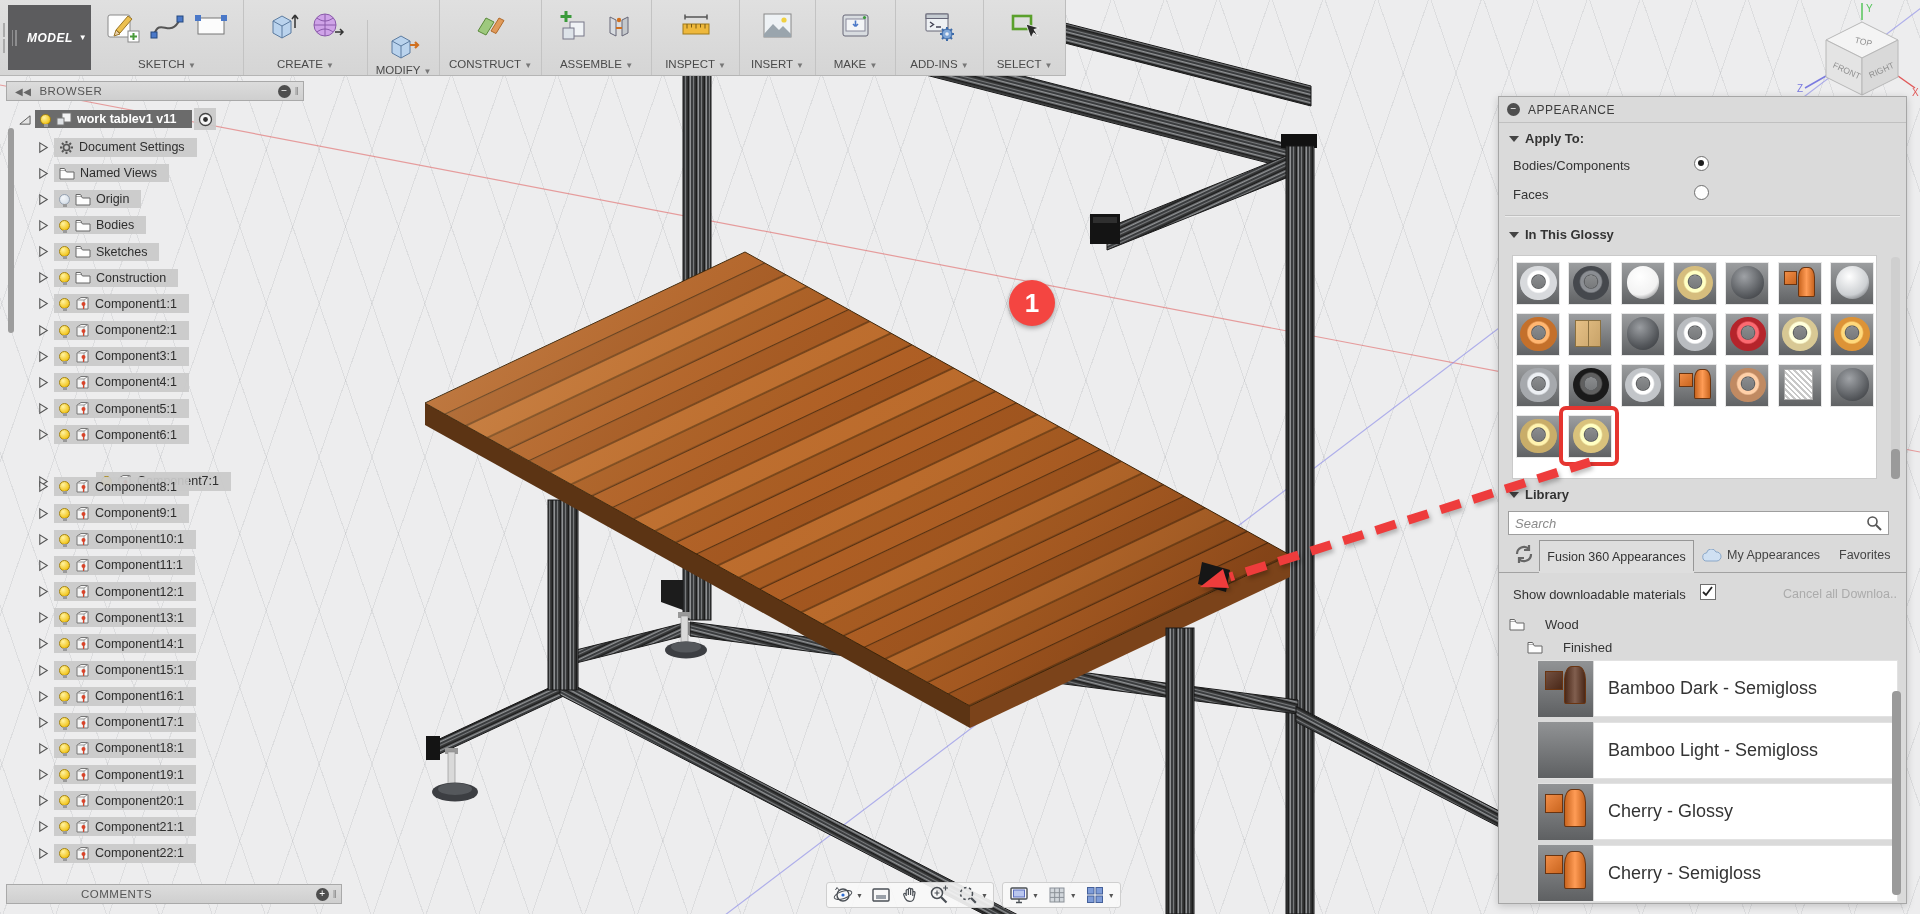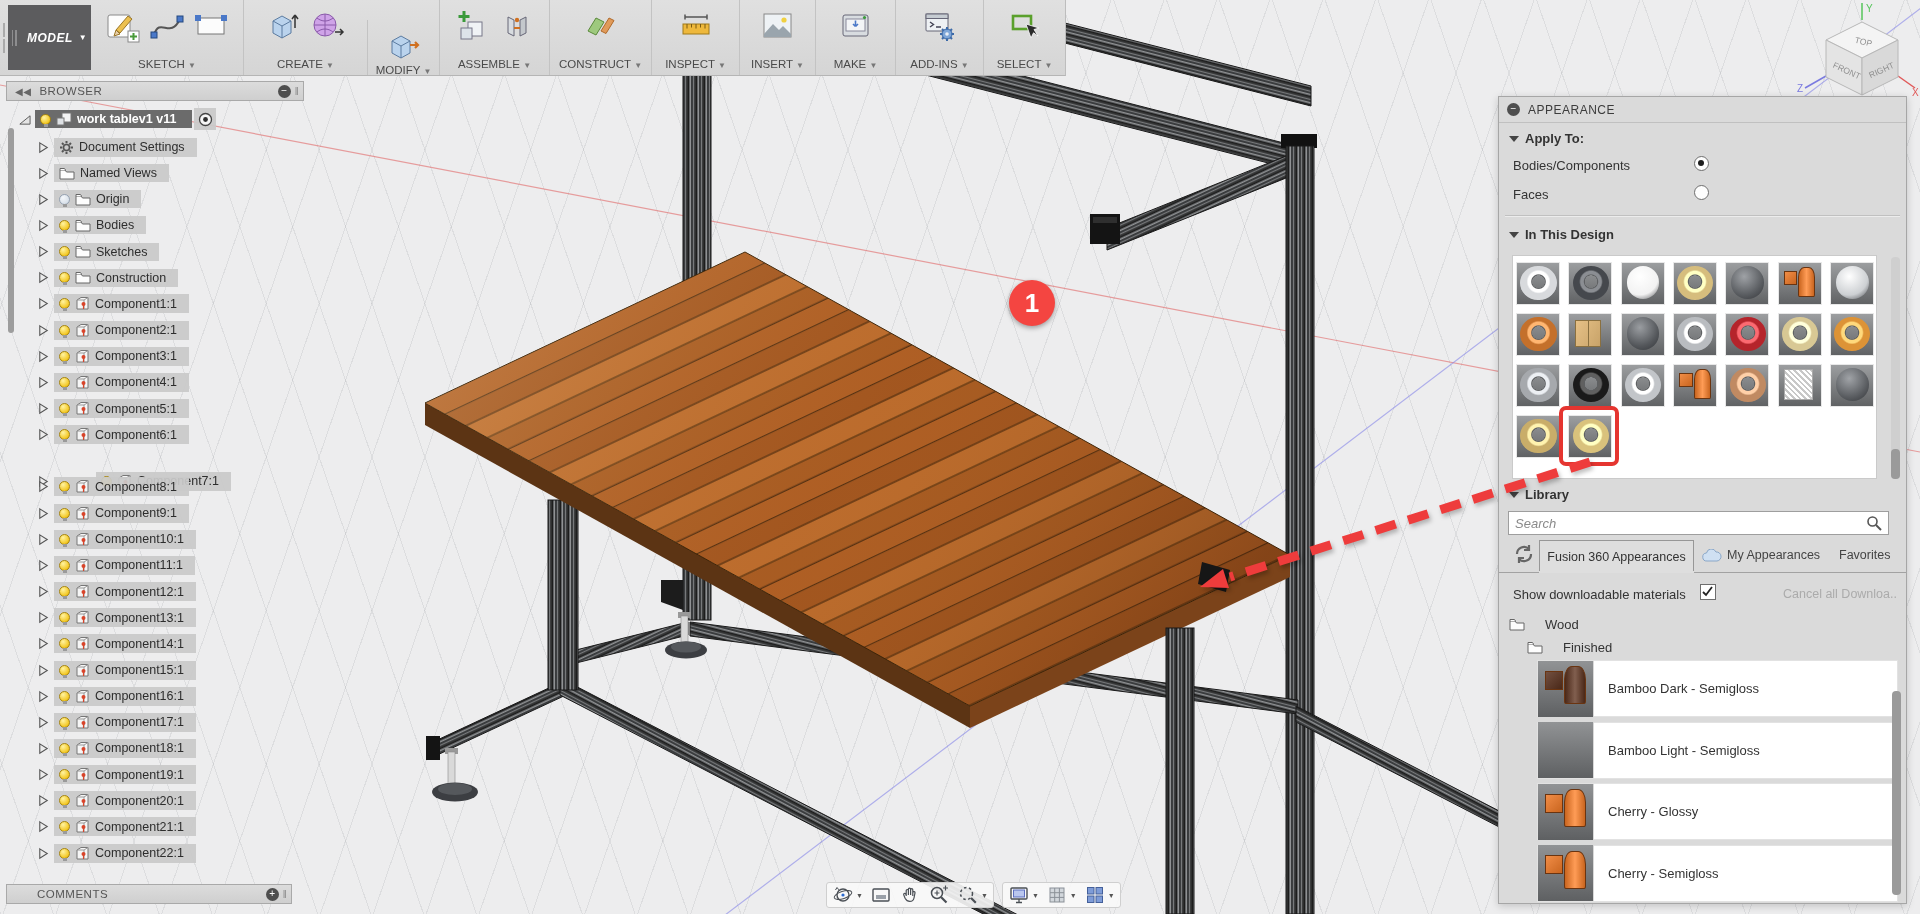--- a/index.html
+++ b/index.html
@@ -34,21 +34,21 @@
 
   
   .bar { position:absolute; height:20px; background:linear-gradient(#dcdcdc,#cfcfcf);
     border:1px solid #a9a9a9; display:flex; align-items:center; font-size:11.5px;
     color:#555; letter-spacing:.5px; }
   .bar .bar-title { flex:1; }
   .bar .bar-btn { width:13px; height:13px; border-radius:50%; background:#4e4e4e; color:#fff;
     font-size:10px; line-height:12px; text-align:center; margin-right:4px; }
   .bar .bar-handle { color:#8a8a8a; font-size:10px; margin-right:3px; letter-spacing:1px;}
   #browser-bar { left:6px; top:81px; width:298px; }
-  #comments-bar { left:6px; top:884px; width:286px; }
+  #comments-bar { left:6px; top:884px; width:336px;padding-left:44px; }
   #browser-scroll { position:absolute; left:8px; top:128px; width:6px; height:205px;
     background:#9d9d9d; border-radius:3px; }
   .tree-row { position:absolute; height:22px; display:flex; align-items:center; }
   .disc { width:13px; height:13px; margin-right:4px; flex:none; }
   .chip { display:flex; align-items:center; gap:5px; background:rgba(201,201,201,.93);
     padding:2px 12px 2px 5px; font-size:12.5px; color:#2d2d2d; white-space:nowrap; }
   .chip.root { background:#6b6b6b; color:#fff; font-weight:bold; padding-right:16px; }
   .activate-box { width:22px; height:22px; margin-left:2px; background:rgba(201,201,201,.93);
     display:flex; align-items:center; justify-content:center; }
   .bulb { width:11px; height:11px; border-radius:50%; flex:none; position:relative;
@@ -94,21 +94,21 @@
   #tab-active { position:absolute; background:#dedede; border:1px solid #979797; border-bottom:none;
     display:flex; align-items:center; justify-content:center; font-size:12.5px; color:#333; }
   .tab-plain { position:absolute; display:flex; align-items:center; gap:5px; font-size:12.5px; color:#444; }
   .checkbox { position:absolute; width:16px; height:16px; background:#fff; border:1.5px solid #6e6e6e; }
   .gray-link { position:absolute; color:#ababab; font-size:12.5px; }
   .folder-row { position:absolute; display:flex; align-items:center; gap:20px; font-size:13px; color:#333; }
   .mat-row { position:absolute; left:38px; width:361px; height:57px; background:#fff;
     border:1px solid #e2e2e2; display:flex; align-items:center; }
   .mat-thumb { width:56px; height:56px; flex:none; background:linear-gradient(#919395,#5e6062);
     position:relative; overflow:hidden; border-right:1px solid #d8d8d8; }
-  .mat-label { margin-left:14px; font-size:13px; color:#333; }
+  .mat-label { margin-left:14px; font-size:18px; color:#333; }
 
   
   #bottom-toolbar { position:absolute; left:826px; top:882px; display:flex; gap:8px; }
   .bt-group { background:rgba(248,248,248,.9); border:1px solid #cfcfcf; border-radius:3px;
     display:flex; align-items:center; padding:1px 5px; gap:7px; }
   .bt-item { display:flex; align-items:center; gap:2px; }
   .bt-item .caret { font-size:7px; color:#555; }
 
   
   #annot-circle { position:absolute; left:1009px; top:280px; width:46px; height:46px; border-radius:50%;
@@ -265,50 +265,50 @@
             <span>
               <svg width="36" height="36" viewBox="0 0 36 36">
                 <path d="M6 13 L15 8 L24 13 L24 25 L15 30 L6 25 Z" fill="#bad3ed" stroke="#5b7ba0"></path>
                 <path d="M6 13 L15 18 L24 13 M15 18 V30" stroke="#5b7ba0" fill="none"></path>
                 <path d="M24 17 h8 m-3-3 3 3 -3 3" stroke="#d07020" stroke-width="2.2" fill="none"></path>
               </svg>
             </span>
           </span>
     <span class="tb-label">MODIFY <span class="caret">▼</span></span>
         </div>
+        <div class="tb-group" style="width: 102px;">
+          <span class="tb-icons">
+            <span>
+              <svg width="36" height="36" viewBox="0 0 36 36">
+                <path d="M5 23 L13 10 L21 14 L13 27 Z" fill="#9ec97e" stroke="#5a8a3a"></path>
+                <path d="M18 23 L26 10 L31 12.5 L23 25.5 Z" fill="#e09a5a" stroke="#b06a2a"></path>
+              </svg>
+            </span>
+          </span>
+    <span class="tb-label">CONSTRUCT <span class="caret">▼</span></span>
+        </div>
         <div class="tb-group" style="width: 110px;">
           <span class="tb-icons">
             <span>
               <svg width="36" height="36" viewBox="0 0 36 36">
                 <rect x="13" y="14" width="14" height="14" fill="#f0f3f6" stroke="#778"></rect>
                 <rect x="6" y="20" width="11" height="11" fill="#dde3e9" stroke="#778"></rect>
                 <path d="M9 3 v11 M3.5 8.5 h11" stroke="#3a9a3a" stroke-width="3"></path>
               </svg>
             </span>
             <span>
               <svg width="36" height="36" viewBox="0 0 36 36">
                 <path d="M9 9 L15 12 L15 28 L9 25 Z" fill="#d8dce0" stroke="#667"></path>
                 <path d="M27 9 L21 12 L21 28 L27 25 Z" fill="#c4c8cc" stroke="#667"></path>
                 <circle cx="18" cy="12" r="2.2" fill="#d07020"></circle>
                 <path d="M15 20h6" stroke="#d07020" stroke-width="2"></path>
               </svg>
             </span>
           </span>
     <span class="tb-label">ASSEMBLE <span class="caret">▼</span></span>
-        </div>
-        <div class="tb-group" style="width: 102px;">
-          <span class="tb-icons">
-            <span>
-              <svg width="36" height="36" viewBox="0 0 36 36">
-                <path d="M5 23 L13 10 L21 14 L13 27 Z" fill="#9ec97e" stroke="#5a8a3a"></path>
-                <path d="M18 23 L26 10 L31 12.5 L23 25.5 Z" fill="#e09a5a" stroke="#b06a2a"></path>
-              </svg>
-            </span>
-          </span>
-    <span class="tb-label">CONSTRUCT <span class="caret">▼</span></span>
         </div>
         <div class="tb-group" style="width: 88px;">
           <span class="tb-icons">
             <span>
               <svg width="36" height="36" viewBox="0 0 36 36">
                 <path d="M7 9 h22" stroke="#555" stroke-width="1.5"></path>
                 <path d="M7 6.5v5 M29 6.5v5" stroke="#555" stroke-width="1.5"></path>
                 <rect x="5" y="16" width="26" height="10" fill="#eeb83c" stroke="#a07a1a"></rect>
                 <path d="M9 16v4.5 M13.5 16v3.5 M18 16v4.5 M22.5 16v3.5 M27 16v4.5" stroke="#7a5a10"></path>
               </svg>
@@ -897,21 +897,21 @@
     <span>Apply To:</span>
   </div>
   <span class="ap-row-label" style="top:61px;">Bodies/Components</span>
   <span class="radio sel" style="left:195px; top:59px;"></span>
   <span class="ap-row-label" style="top:90px;">Faces</span>
   <span class="radio" style="left:195px; top:88px;"></span>
   <div class="sep" style="top:118px;"></div>
 
   <div class="sec-head" style="left:10px; top:130px;">
     <span class="tri-down"></span>
-    <span>In This Design</span>
+    <span>In This Glossy</span>
   </div>
   <div id="swatch-area">
         <div class="swatch" style="left: 3px; top: 6px;">
           <span class="donut" style="left:3.44px;top:2.58px;width:36.12px;height:34.4px;border-radius:50%;background:radial-gradient(circle at 50% 46%, rgba(0,0,0,0) 0 24%, #5e6062 25% 26%, #ffffff 30% 40%, #d8dadd 46% 72%, #3a3c3e 76%, rgba(0,0,0,0) 79%);"></span>
         </div>
         <div class="swatch" style="left: 55.3px; top: 6px;">
           <span class="donut" style="left:3.44px;top:2.58px;width:36.12px;height:34.4px;border-radius:50%;background:radial-gradient(circle at 50% 46%, rgba(0,0,0,0) 0 24%, #5e6062 25% 26%, #8b8e93 30% 40%, #45484d 46% 72%, #3a3c3e 76%, rgba(0,0,0,0) 79%);"></span>
         </div>
         <div class="swatch" style="left: 107.6px; top: 6px;">
           <span class="sphere" style="left:5.16px;top:3.44px;width:32.68px;height:32.68px;border-radius:50%;background:radial-gradient(circle at 40% 32%, #ffffff, #f2f2f2 62%, #2e3034 105%);"></span>

